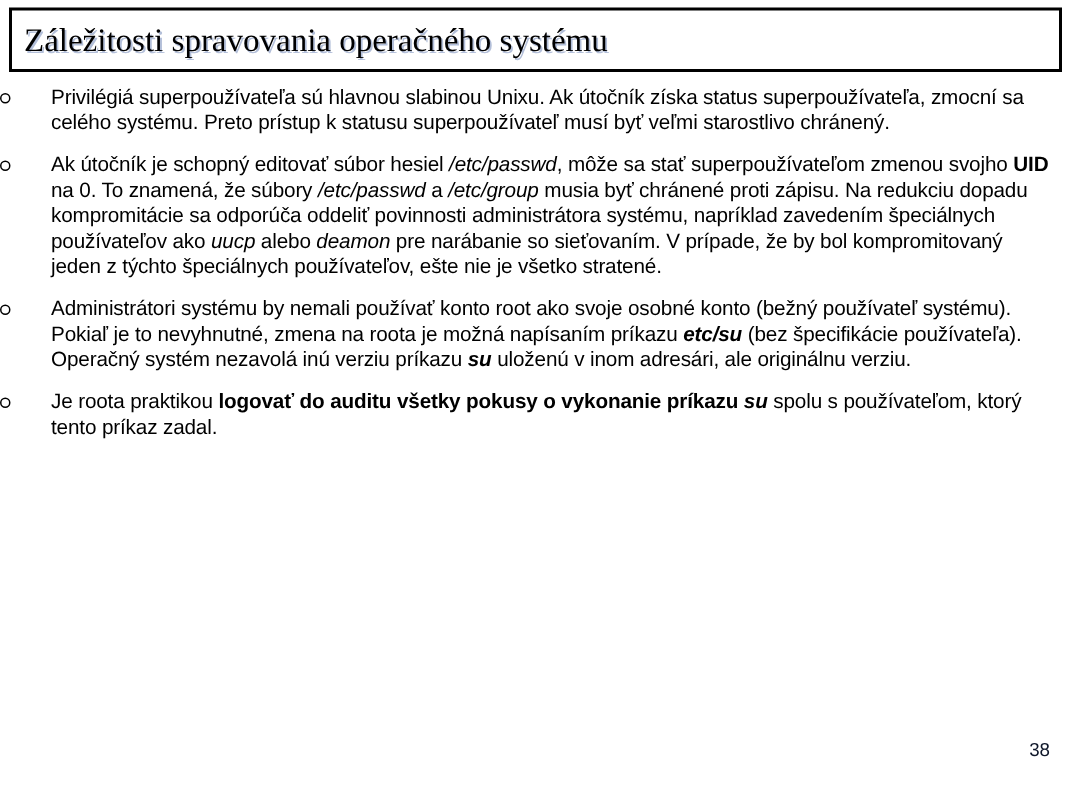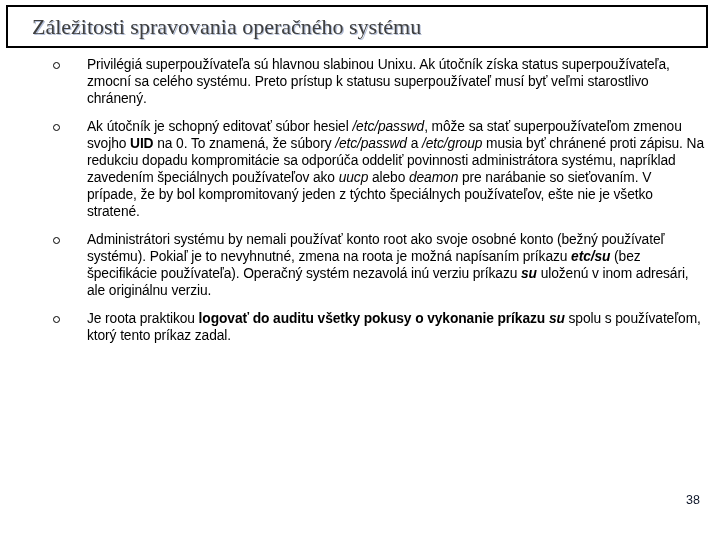--- a/index.html
+++ b/index.html
@@ -18,47 +18,46 @@
     left: 6px;
     top: 5px;
     width: 698px;
     height: 39px;
     border: 2.5px solid #000000;
     background: #ffffff;
     display: flex;
     align-items: center;
   }
   .title {
-    margin: 16px;
+    margin: 0;
     padding-left: 8px;
     font-family: "Liberation Serif", serif;
     font-weight: normal;
     font-size: 22px;
-    color: #404040;
+    color: #000000;
     text-shadow: 1.2px 1.2px 0 #b3bfd9;
     white-space: nowrap;
   }
   .content {
     position: absolute;
     left: 0;
     top: 56px;
     width: 720px;
   }
   .bullet-row {
     display: grid;
   }
   .bullet-row.level1 {
     grid-template-columns: 32px 1fr;
     padding-left: 17px;
     padding-right: 26px;
     margin-bottom: 14px;
   }
   .bullet-row.level2 {
     grid-template-columns: 34px 1fr;
-    padding-left: 53px;
     padding-right: 16px;
     margin-bottom: 11px;
   }
   .marker { display: block; }
   .marker.square {
     width: 7px;
     height: 7px;
     border: 1.6px solid #000000;
     margin-top: 5px;
   }

